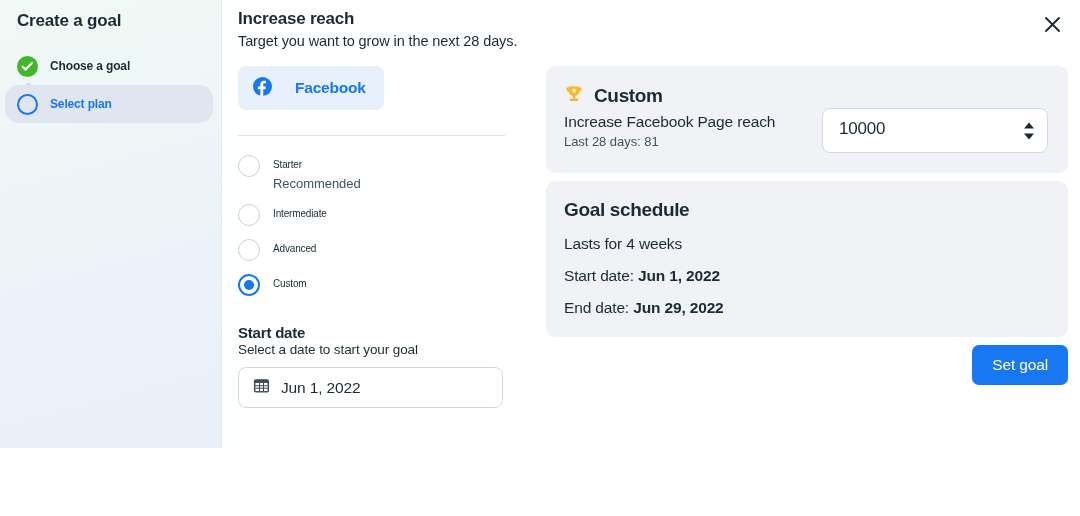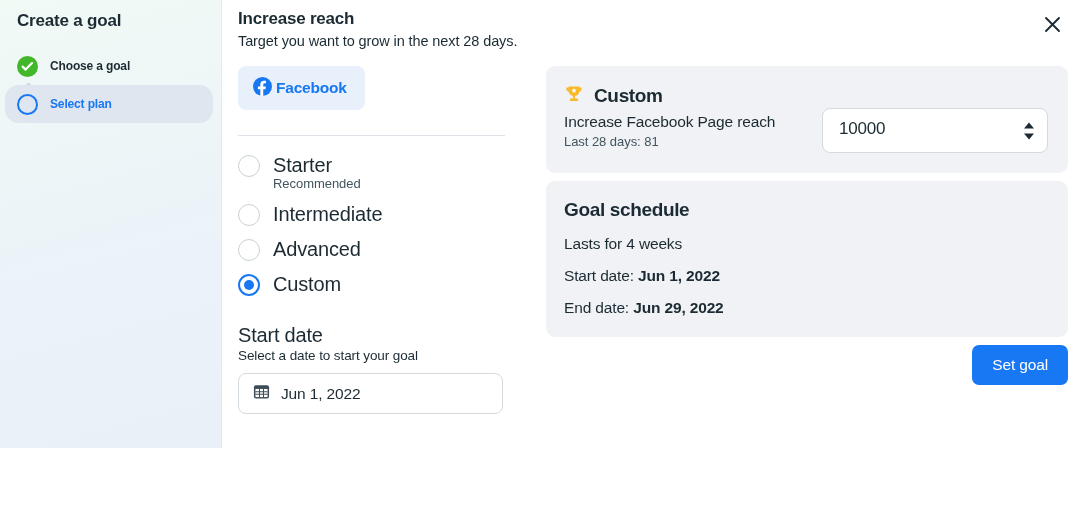--- a/index.html
+++ b/index.html
@@ -128,21 +128,21 @@
     padding: 0 0 0 16px;
     margin-top: 17px;
     gap: 0;
   }
 
   .col-left { width: 288px; flex: 0 0 288px; }
 
   .pill {
     display: inline-flex;
     align-items: center;
-    gap: 4px;
+    gap: 23px;
     background: #e7f0fb;
     border: none;
     border-radius: 8px;
     padding: 11px 18px 11px 15px;
     cursor: pointer;
   }
   .pill-label {
     font-size: 15.5px;
     font-weight: 700;
     color: #1877f2;
@@ -183,36 +183,36 @@
     content: "";
     position: absolute;
     left: 50%; top: 50%;
     transform: translate(-50%, -50%);
     width: 10px; height: 10px;
     border-radius: 50%;
     background: #1877f2;
   }
   .radio-texts { padding-top: 1px; }
   .radio-label {
-    font-size: 20px;
+    font-size: 10px;
     color: #1c2b33;
     letter-spacing: -0.15px;
     line-height: 20px;
   }
   .radio-sub {
     font-size: 13px;
     color: #42545e;
     margin-top: 1px;
     letter-spacing: -0.05px;
   }
 
   .startdate-block { margin-top: 28px; }
   .sd-title {
-    font-size: 20px;
-    font-weight: 400;
+    font-size: 15px;
+    font-weight: 700;
     color: #1c2b33;
     letter-spacing: -0.2px;
   }
   .sd-sub {
     font-size: 13.5px;
     color: #1c2b33;
     margin-top: 1px;
     letter-spacing: -0.1px;
   }
   .date-field {

